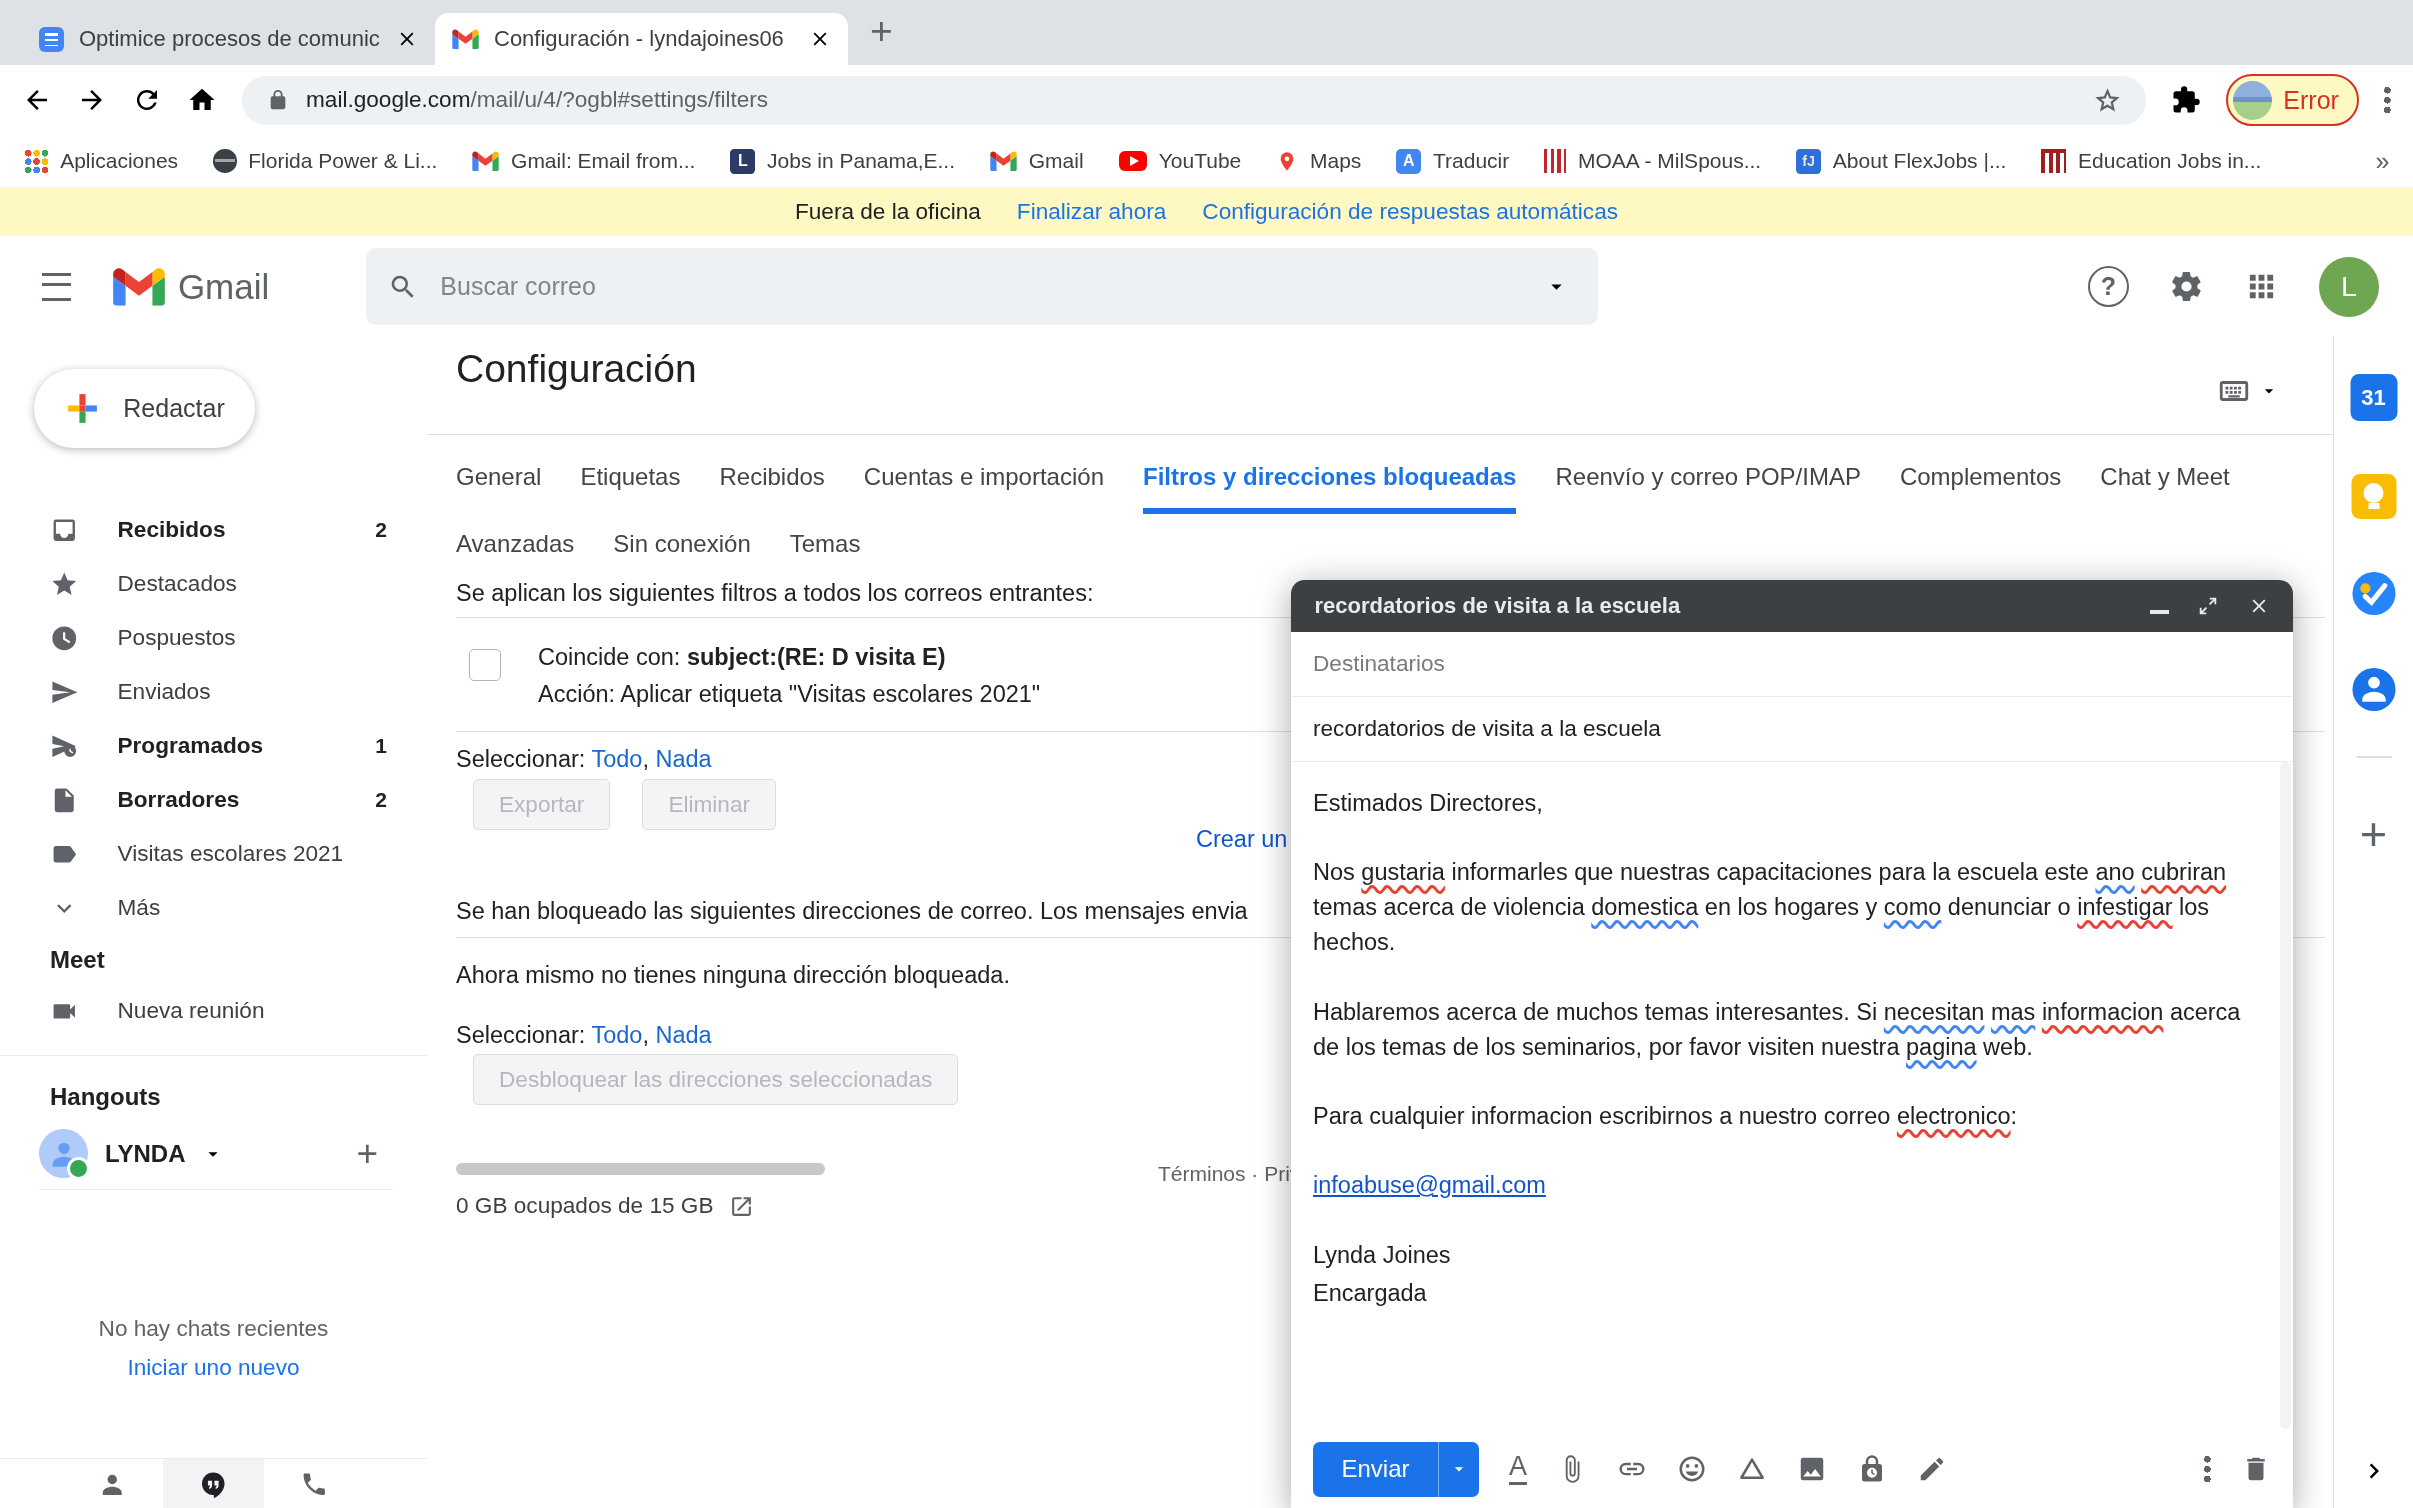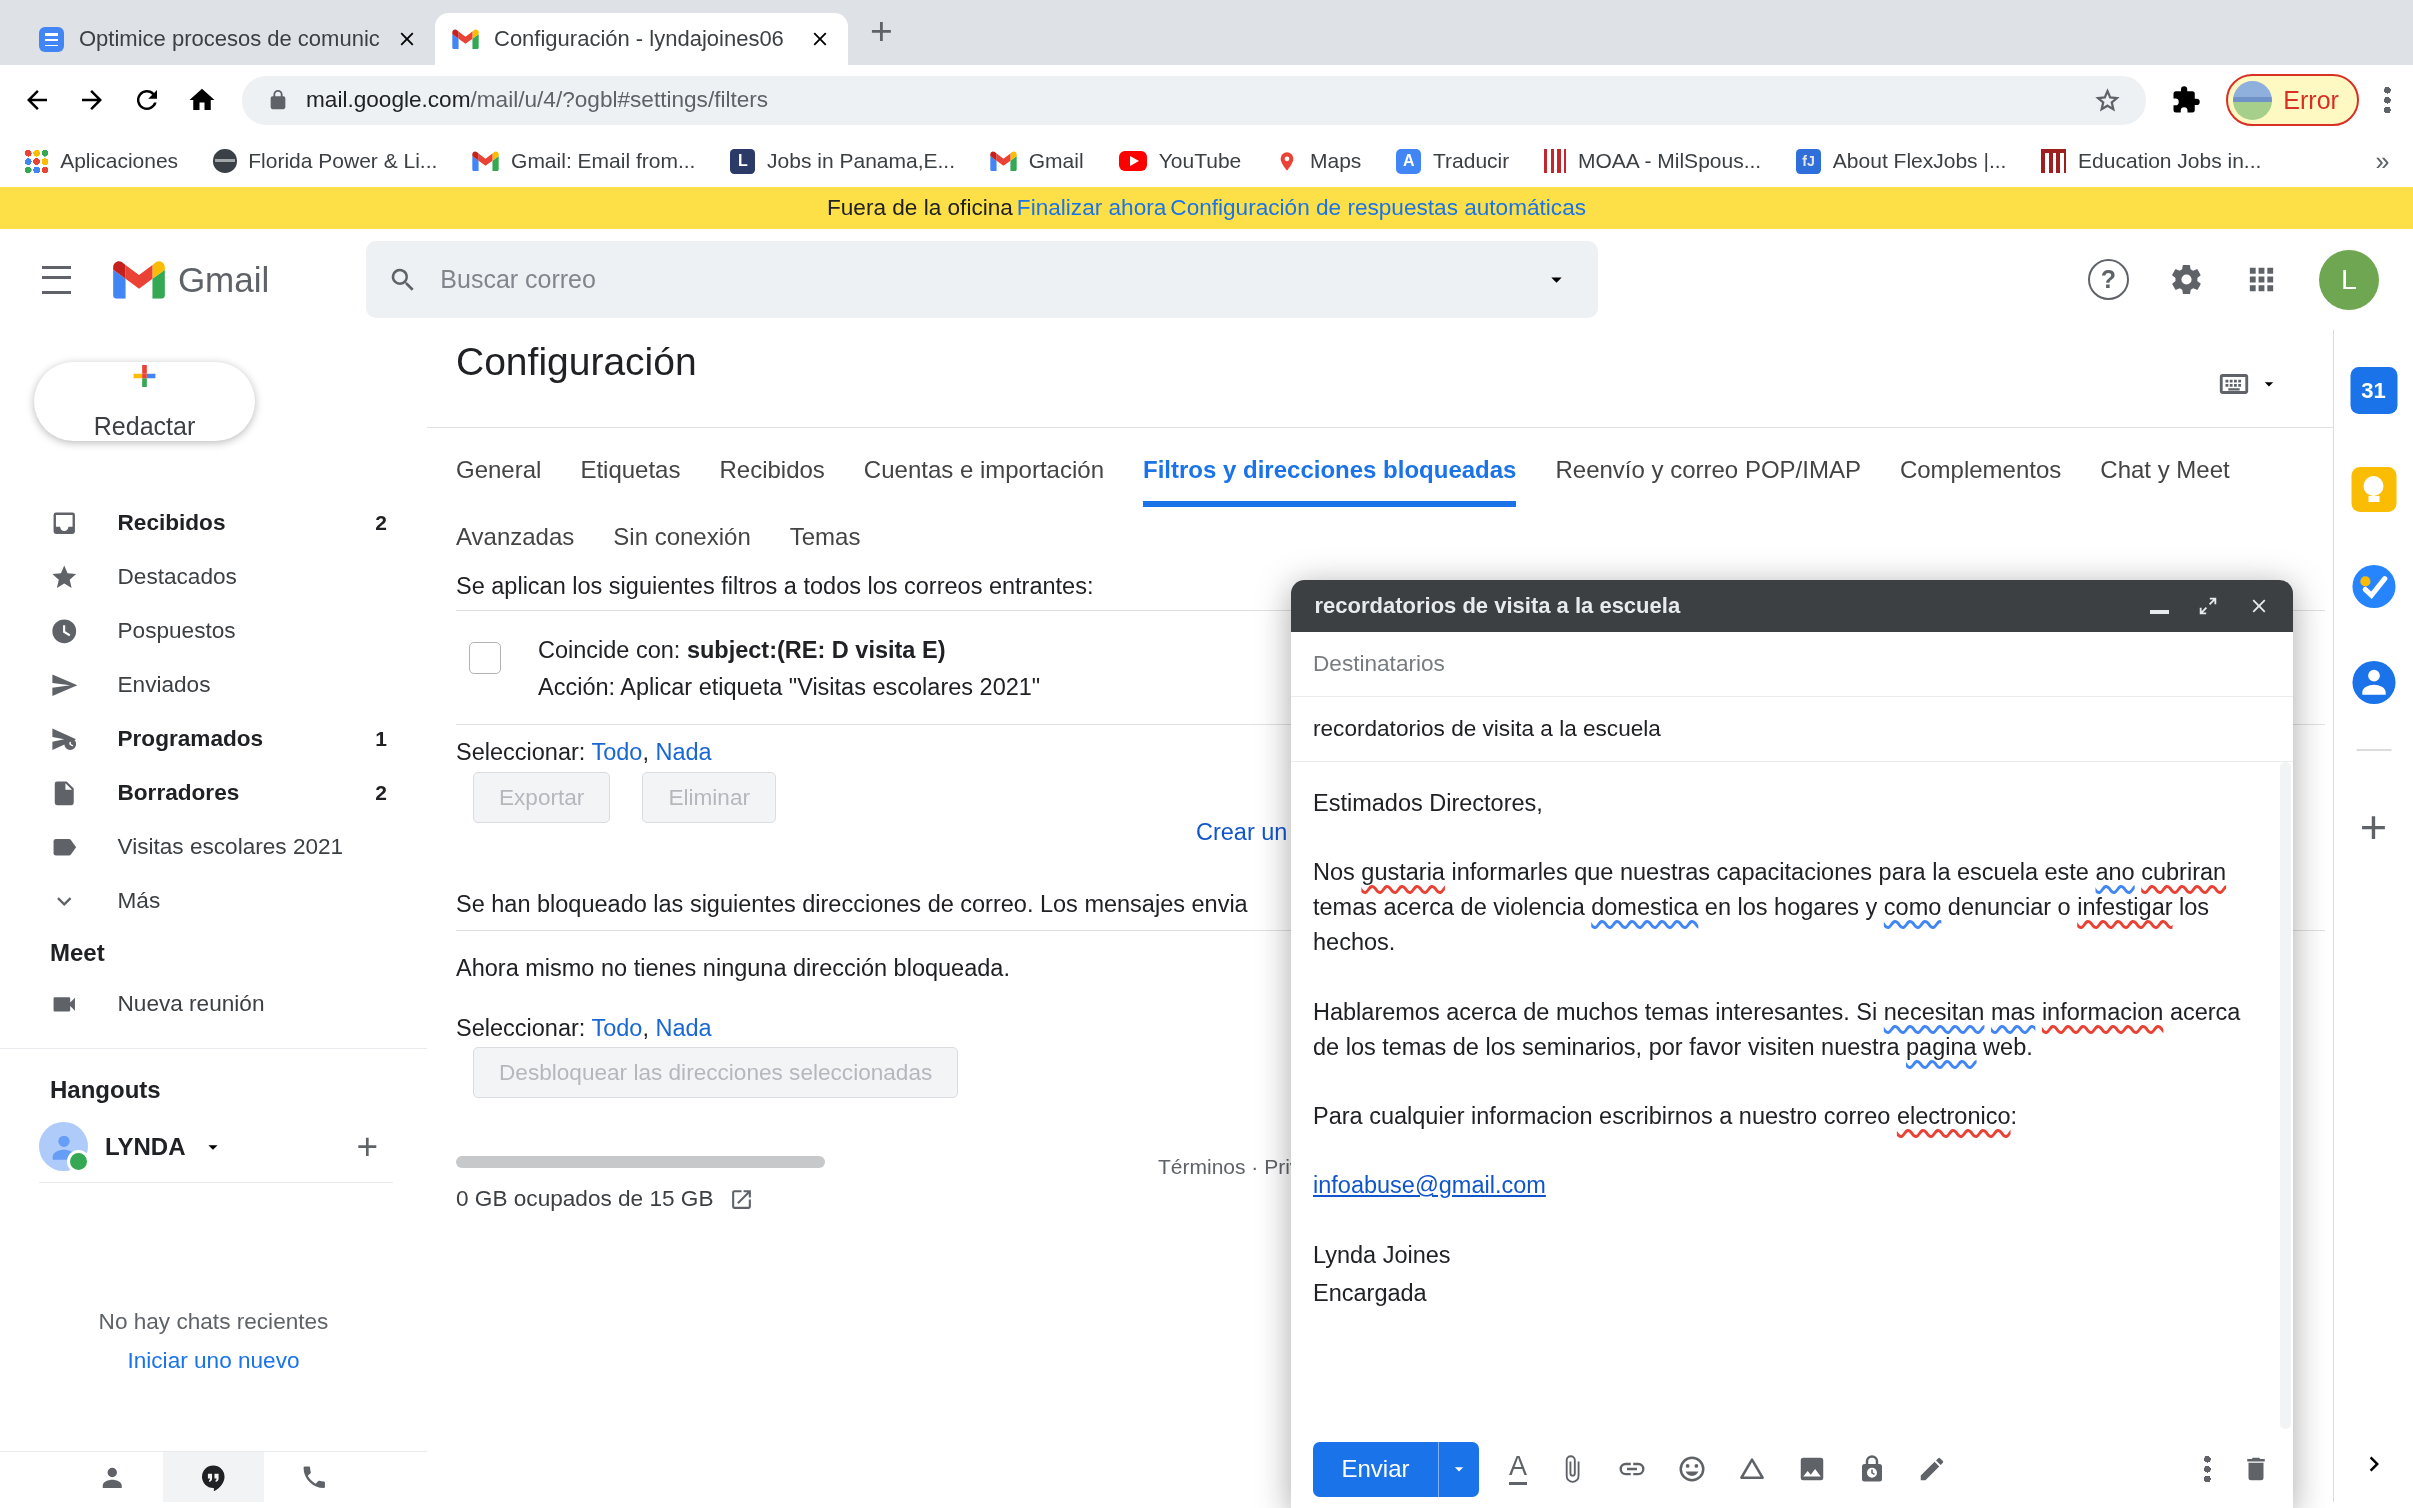--- a/index.html
+++ b/index.html
@@ -56,22 +56,22 @@
   .fav-tr{width:25px;height:25px;border-radius:5px;background:#4285f4;color:#fff;display:flex;
     align-items:center;justify-content:center;font-size:16px;font-weight:bold;flex:none;}
   .fav-moaa{width:22px;height:23.5px;background:repeating-linear-gradient(90deg,#c1272d 0 3.4px,#fff 3.4px 6.7px);flex:none;}
   .fav-fj{width:25px;height:25px;border-radius:4.2px;background:#2e6fd9;color:#e5e5e5;display:flex;
     align-items:center;justify-content:center;font-size:14.2px;font-weight:bold;flex:none;}
   .fav-edu{width:25px;height:20px;flex:none;border-top:4.2px solid #9e1f1f;
     background:repeating-linear-gradient(90deg,#9e1f1f 0 4.2px,transparent 4.2px 7.5px);}
   .fav-l{width:25px;height:25px;border-radius:4.2px;background:#2b3a67;color:#fff;display:flex;
     align-items:center;justify-content:center;font-size:16px;font-weight:bold;flex:none;}
   .chev-r{margin-left:auto;font-size:25px;color:#5f6368;}
-  #banner{height:42px;background:#fde047;display:flex;align-items:center;justify-content:center;
-    gap:4px;font-size:22.6px;}
+  #banner{height:49px;background:#fef9c3;display:flex;align-items:center;justify-content:center;
+    gap:36px;font-size:22.6px;}
   #banner a{color:#1a73e8;text-decoration:none;}
   
   #gheader{height:101px;background:#fff;display:flex;align-items:center;}
   .burger{width:28.5px;height:22px;margin-left:42px;border-top:3.4px solid #5f6368;
     border-bottom:3.4px solid #5f6368;position:relative;}
   .burger::after{content:"";position:absolute;left:0;top:7.5px;width:100%;height:3.4px;background:#5f6368;}
   .glogo{display:flex;align-items:center;gap:13.4px;margin-left:42px;}
   .glogo svg{width:52px;height:39px;}
   .glogo .gname{font-size:35px;color:#5f6368;}
   #gsearch{margin-left:97px;width:1203px;height:77px;background:#eef1f4;border-radius:10px;
@@ -83,21 +83,21 @@
   .qmark{width:37px;height:37px;border:2.5px solid #5f6368;border-radius:50%;color:#5f6368;
     display:flex;align-items:center;justify-content:center;font-size:25px;font-weight:bold;}
   .hicons .ic{width:35px;height:35px;color:#5f6368;}
   .gava{width:60px;height:60px;border-radius:50%;background:#6fa652;color:#fff;display:flex;
     align-items:center;justify-content:center;font-size:28.5px;}
   
   #appbody{display:flex;height:1172px;position:relative;}
   #sidebar{width:427px;flex:none;position:relative;padding-top:32px;}
   #composeBtn{width:221px;height:79px;margin-left:34px;border-radius:40px;background:#fff;
     box-shadow:0 1.7px 8.4px rgba(0,0,0,.28);display:flex;align-items:center;justify-content:center;
-    gap:22px;font-size:25px;color:#3c4043;flex-direction:column;}
+    gap:22px;font-size:25px;color:#3c4043;}
   .plusG{width:37px;height:37px;}
   #nav{margin-top:55px;}
   .nav-item{height:54px;display:flex;align-items:center;padding-left:50px;gap:39px;font-size:22.6px;color:#3c4043;}
   .nav-item .ic{color:#5f6368;}
   .nav-item .lbl{flex:1;}
   .nav-item .cnt{margin-right:40px;font-size:21px;}
   .nav-item.b{font-weight:bold;color:#202124;}
   .sec-title{font-size:24px;font-weight:bold;color:#202124;padding-left:50px;height:49px;
     display:flex;align-items:center;}
   .sdiv{height:0.8px;background:#e8eaed;margin:17px 0;}

